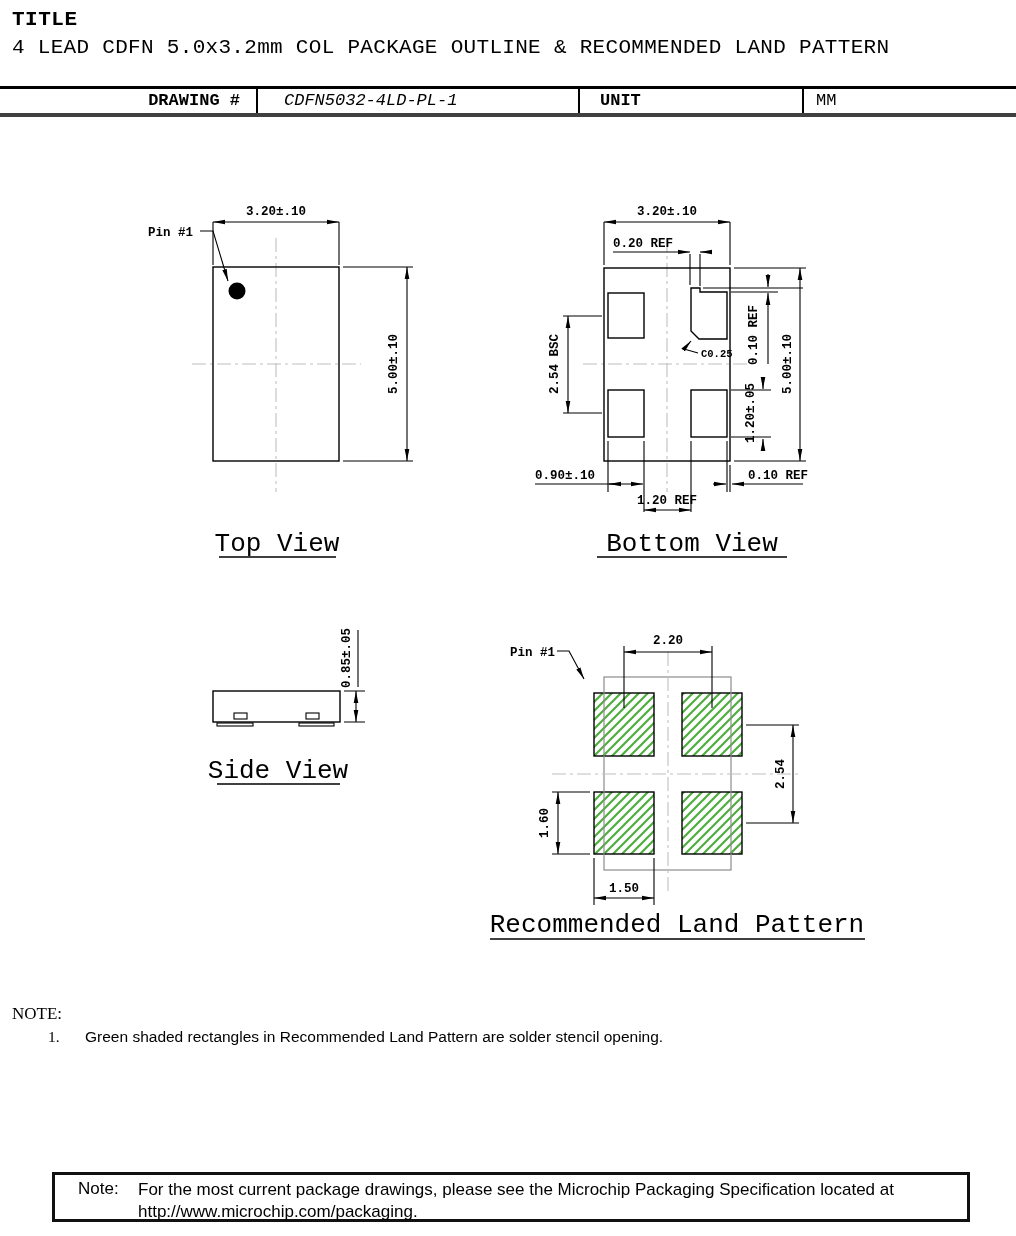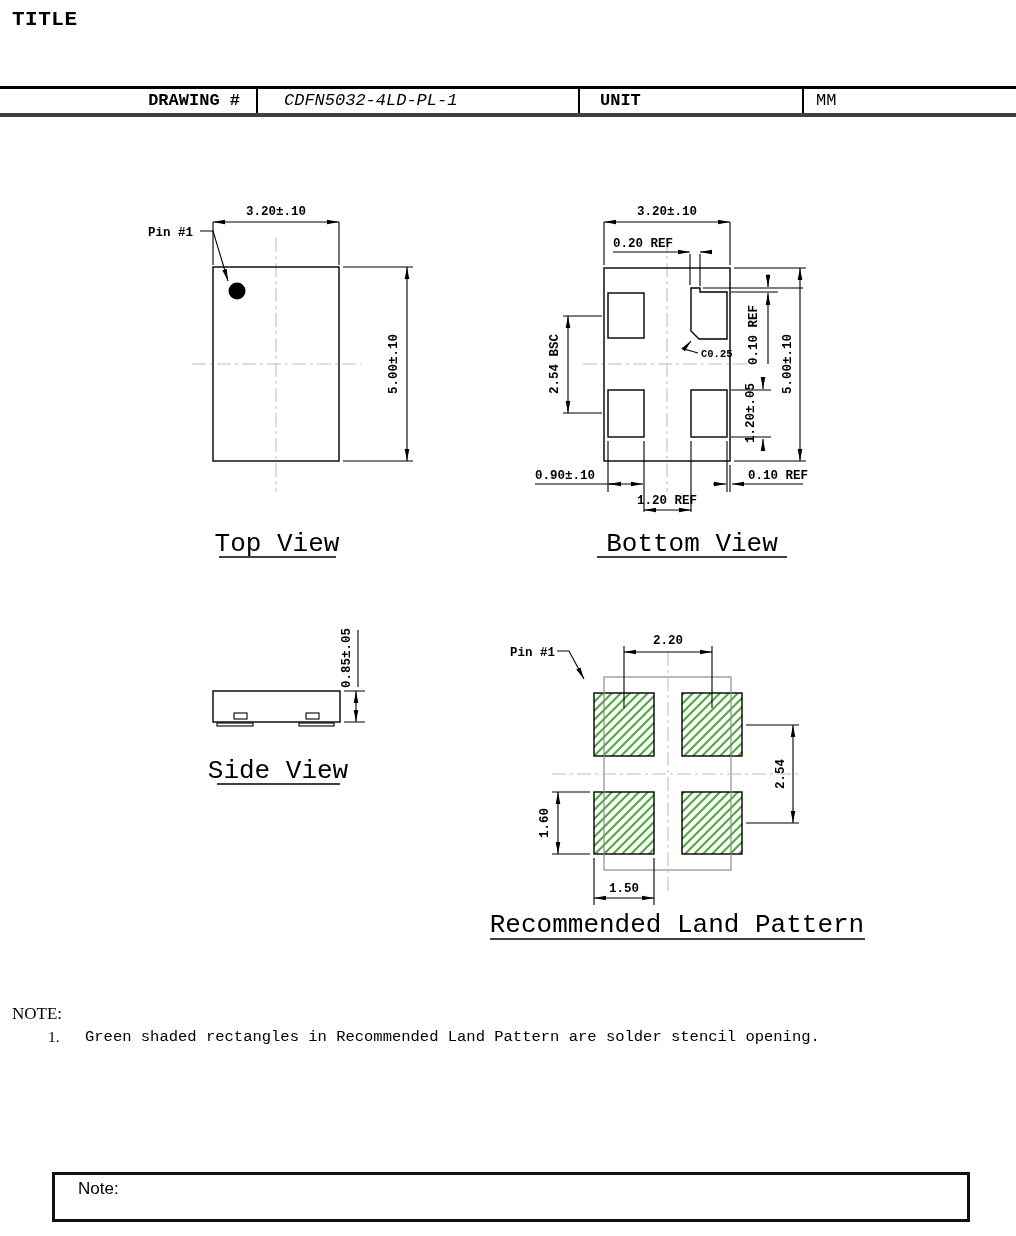--- a/index.html
+++ b/index.html
@@ -20,32 +20,33 @@
   .ln{stroke:#000;stroke-width:1.4;fill:none;}
   .pad{stroke:#000;stroke-width:1.4;}
   .dl{stroke:#000;stroke-width:1.1;fill:none;}
   .cl{stroke:#c0c0c0;stroke-width:1.1;fill:none;stroke-dasharray:14 4 3 4;}
   .gray{stroke:#8c8c8c;stroke-width:1.2;fill:none;}
   .dtxt{font-family:"Liberation Mono","DejaVu Sans Mono",monospace;font-weight:bold;font-size:12.5px;}
   .stxt{font-family:"Liberation Mono","DejaVu Sans Mono",monospace;font-weight:bold;font-size:10.5px;}
   .vtitle{font-family:"Liberation Mono","DejaVu Sans Mono",monospace;font-size:26px;}
   #note-heading{left:12px;top:1004px;font-family:"Liberation Serif","DejaVu Serif",serif;font-size:17px;}
   #note-number{left:48px;top:1028px;font-family:"Liberation Serif","DejaVu Serif",serif;font-size:15.5px;}
-  #note-text{left:85px;top:1028px;font-family:Liberation Mono, monospace;font-size:15.5px;}
+  #note-text{left:85px;top:1028px;font-family:Liberation Sans, sans-serif;font-size:15.5px;}
   #footer-box{left:52px;top:1172px;width:912px;height:44px;border:3px solid #111;
               font-family:"Liberation Sans","DejaVu Sans",sans-serif;font-size:17px;}
   #footer-label{left:23px;top:4px;}
   #footer-text{left:83px;top:4px;line-height:22px;width:820px;}
 </style>
 </head>
 <body>
 
 <div id="page">
 
   <div class="abs" id="title-label">TITLE</div>
+  <div class="abs" id="title-text">4 LEAD CDFN 5.0x3.2mm COL PACKAGE OUTLINE &amp; RECOMMENDED LAND PATTERN</div>
 
   <div class="abs" id="spec-table">
     <div class="abs cell" id="drawing-label">DRAWING #</div>
     <div class="abs vline" style="left:256px"></div>
     <div class="abs cell" id="drawing-value">CDFN5032-4LD-PL-1</div>
     <div class="abs vline" style="left:578px"></div>
     <div class="abs cell" id="unit-label">UNIT</div>
     <div class="abs vline" style="left:802px"></div>
     <div class="abs cell" id="unit-value">MM</div>
   </div>
@@ -218,15 +219,19 @@
       <line x1="490" y1="939" x2="865" y2="939" stroke="#000" stroke-width="1.6"></line>
     </g>
   </svg>
 
   <div class="abs" id="note-heading">NOTE:</div>
   <div class="abs" id="note-number">1.</div>
   <div class="abs" id="note-text">Green shaded rectangles in Recommended Land Pattern are solder stencil opening.</div>
 
   <div class="abs" id="footer-box">
     <div class="abs" id="footer-label">Note:</div>
+    <div class="abs" id="footer-text">
+      <div>For the most current package drawings, please see the Microchip Packaging Specification located at</div>
+      <div>http://www.microchip.com/packaging.</div>
+    </div>
   </div>
 
 </div>
 
 </body></html>

